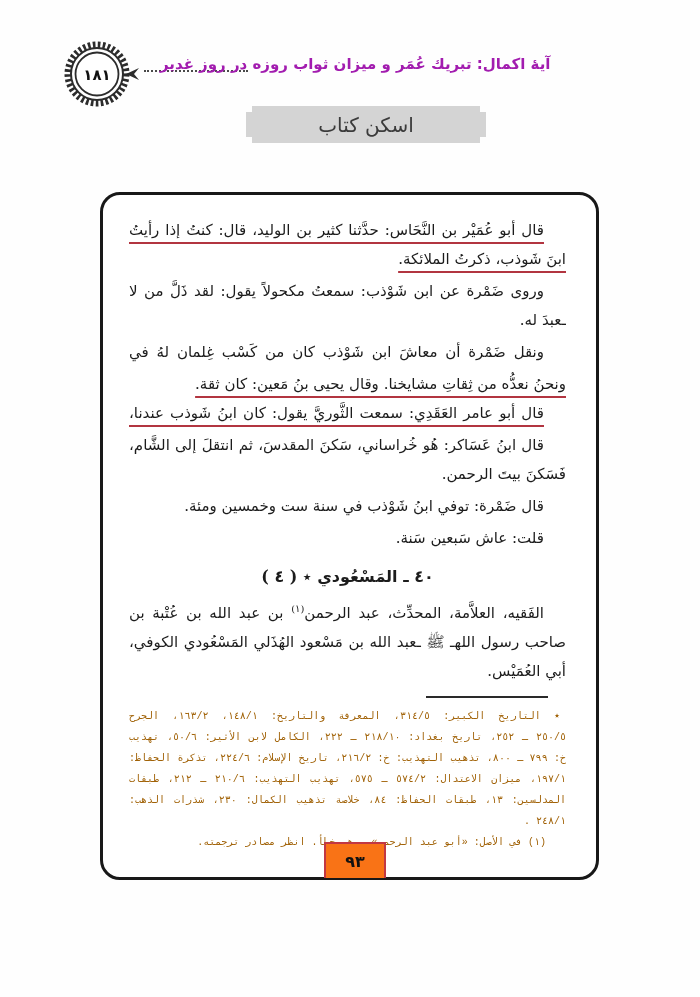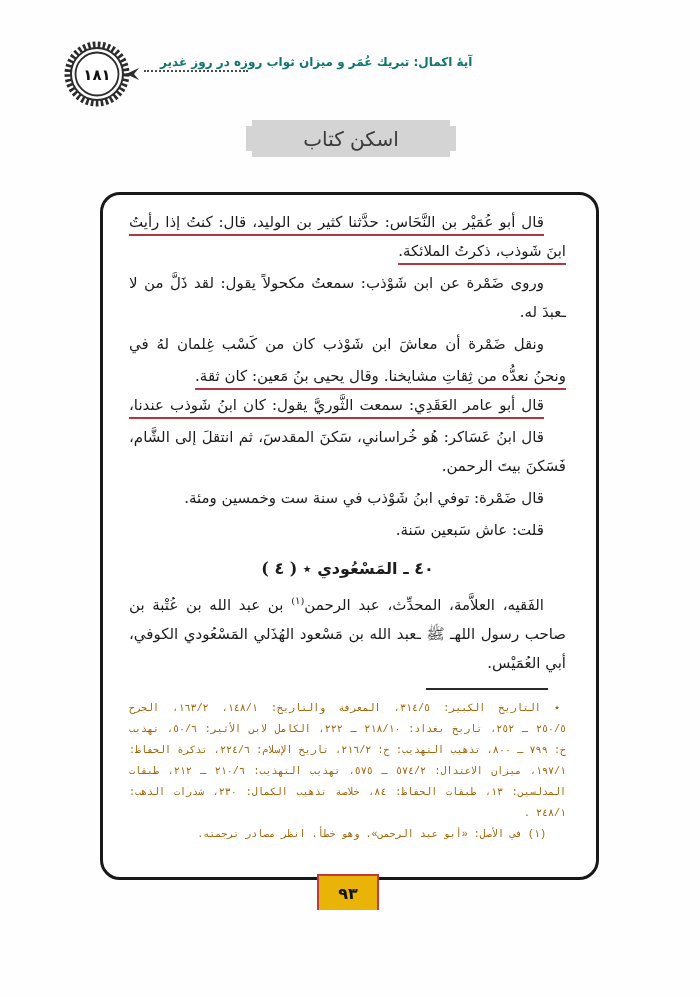--- a/index.html
+++ b/index.html
@@ -19,44 +19,44 @@
   
   .header{position:absolute;top:0;left:0;width:700px;height:150px;}
   .medallion{position:absolute;left:60px;top:34px;width:82px;height:80px;}
   .dotted-rule{
     position:absolute;left:144px;top:70px;width:104px;height:0;
     border-top:2px dotted #4a4a4a;
   }
   .running-title{
     position:absolute;right:80px;top:55px;width:460px;
     direction:rtl;text-align:left;
-    font-size:12px;font-weight:700;color:#0f766e;letter-spacing:0;
+    font-size:15px;font-weight:700;color:#a21caf;letter-spacing:0;
     font-family:"DejaVu Sans","Liberation Sans",sans-serif;
   }
 
   
   .scan-label{
-    position:absolute;left:246px;top:120px;width:210px;height:37px;
+    position:absolute;left:246px;top:106px;width:240px;height:37px;
     background:var(--title-box-bg);
     display:flex;align-items:center;justify-content:center;
     clip-path:polygon(0 6px,6px 6px,6px 0,calc(100% - 6px) 0,calc(100% - 6px) 6px,100% 6px,
       100% calc(100% - 6px),calc(100% - 6px) calc(100% - 6px),calc(100% - 6px) 100%,
       6px 100%,6px calc(100% - 6px),0 calc(100% - 6px));
   }
   .scan-label span{
     direction:rtl;font-size:20px;color:#3b3b3b;
     font-family:"DejaVu Sans","Liberation Sans",sans-serif;
   }
 
   
   .frame{
     position:absolute;left:100px;top:192px;width:499px;height:688px;
     border:3.5px solid #181818;border-radius:20px;
     background:#fff;box-sizing:border-box;
-    padding:13px 30px 0 26px;
+    padding:21px 30px 0 26px;
     direction:rtl;
   }
   .bline{
     direction:rtl;text-align:right;
     font-size:15px;line-height:29px;height:29px;overflow:hidden;
     white-space:normal;color:var(--ink);
   }
   .bline.just{text-align:justify;text-align-last:justify;}
   .bline.ind{padding-right:22px;}
   .bline.rl{
@@ -80,24 +80,24 @@
     font-size:10px;line-height:21px;height:21px;overflow:hidden;
     color:#a16207;
     font-family:Liberation Mono, monospace;
   }
   .fnline.just{text-align:justify;text-align-last:justify;}
   .fnline.ind1{padding-right:6px;}
   .fnline.ind2{padding-right:20px;}
 
   
   .page-number-box{
-    position:absolute;left:317px;top:842px;width:62px;height:36px;
+    position:absolute;left:324px;top:842px;width:62px;height:36px;
     border:2.5px solid var(--page-box-border);border-bottom:none;
-    background:#eab308;box-sizing:border-box;
-    display:flex;align-items:center;justify-content:center;margin-top:32px;
+    background:#f97316;box-sizing:border-box;
+    display:flex;align-items:center;justify-content:center;
   }
   .page-number-box span{
     font-size:16px;font-weight:700;color:#111;
     font-family:"DejaVu Sans","Liberation Sans",sans-serif;
   }
 </style>
 </head>
 <body>
 
 <div class="page">

